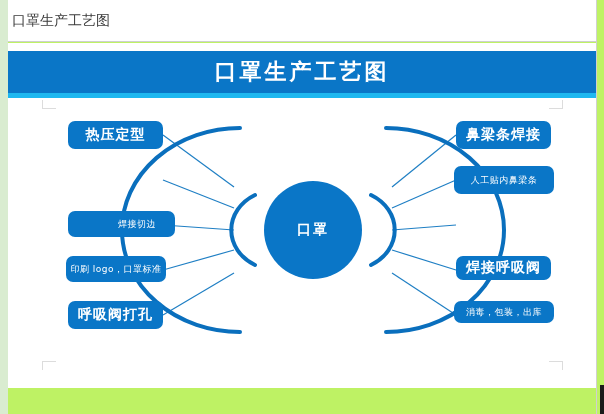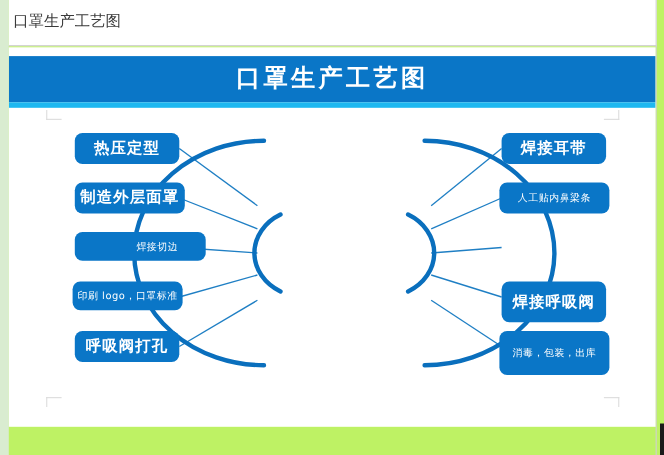--- a/index.html
+++ b/index.html
@@ -187,27 +187,29 @@
           <line x1="384" y1="175" x2="448" y2="217"></line>
         </g>
 
         <path d="M 232 30 A 118 102 0 0 0 232 234" stroke="#0a6fbd" stroke-width="4" fill="none" stroke-linecap="round"></path>
         <path d="M 378 30 A 118 102 0 0 1 378 234" stroke="#0a6fbd" stroke-width="4" fill="none" stroke-linecap="round"></path>
 
         <path d="M 247 97 A 46 40 0 0 0 247 167" stroke="#0a6fbd" stroke-width="4" fill="none" stroke-linecap="round"></path>
         <path d="M 363 97 A 46 40 0 0 1 363 167" stroke="#0a6fbd" stroke-width="4" fill="none" stroke-linecap="round"></path>
       </svg>
 
+      <div class="hub">
+        <span>口罩</span>
+      </div>
 
       <div class="node big" style="left:60px;  top:23px;  width:95px; height:28px;">热压定型</div>
-      <div class="node big" style="left:60px;  top:68px;  width:100px; height:28px;">制造外层面罩</div>
-      <div class="node small" style="left:60px;  top:113px; width:119px; height:26px;padding-left:31px;">焊接切边</div>
+      <div class="node small" style="left:60px;  top:113px; width:107px; height:26px;padding-left:31px;">焊接切边</div>
       <div class="node big" style="left:60px;  top:203px; width:95px; height:28px;">呼吸阀打孔</div>
       <div class="node small" style="left:58px;  top:158px; width:100px; height:26px;">印刷 logo，口罩标准</div>
 
-      <div class="node big" style="left:448px; top:23px;  width:95px; height:28px;">焊接耳带</div>
+      <div class="node big" style="left:448px; top:23px;  width:95px; height:28px;">鼻梁条焊接</div>
       <div class="node small" style="left:446px; top:68px;  width:100px; height:28px;">人工贴内鼻梁条</div>
-      <div class="node big" style="left:448px; top:158px; width:95px; height:37px;">焊接呼吸阀</div>
-      <div class="node small" style="left:446px; top:203px; width:100px; height:40px;">消毒，包装，出库</div>
+      <div class="node big" style="left:448px; top:158px; width:95px; height:24px;">焊接呼吸阀</div>
+      <div class="node small" style="left:446px; top:203px; width:100px; height:22px;">消毒，包装，出库</div>
 
     </div>
   </div>
 </div>
 
 </body></html>

